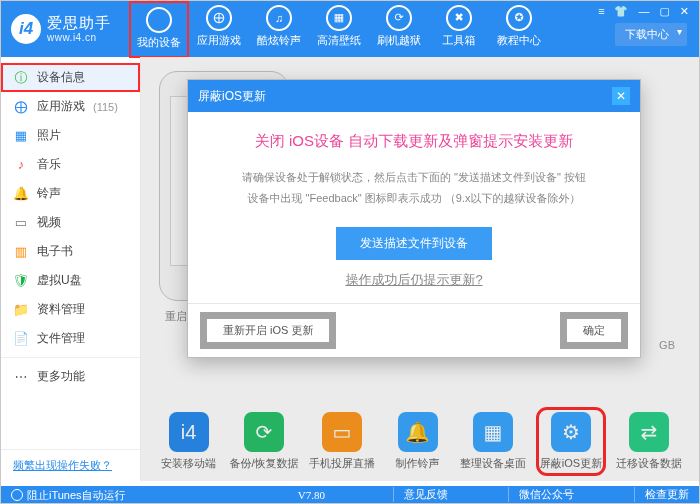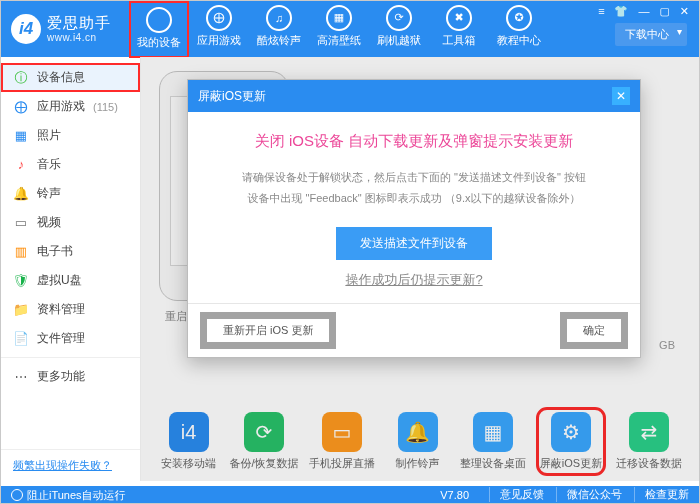--- a/index.html
+++ b/index.html
@@ -69,22 +69,22 @@
   .dlg-title { font-size: 15px; color: #ec4899; margin-bottom: 16px; }
   .dlg-desc { font-size: 11px; color: #888; line-height: 1.9; }
   .dlg-send { margin: 18px auto 10px; background: #3a9cf5; color: #fff; border: none; padding: 8px 24px; font-size: 12px; cursor: pointer; display: block; }
   .dlg-link { font-size: 13px; color: #888; text-decoration: underline; cursor: pointer; }
   .dlg-foot { border-top: 1px solid #e6e6e6; display: flex; justify-content: space-between; padding: 8px 12px; }
   .dlg-btn { background: #fff; border: 7px solid #a3a3a3; color: #555; font-size: 11px; padding: 4px 16px; cursor: pointer; }
 
   
   .status { position: absolute; left: 0; right: 0; bottom: 0; height: 17px; background: #2a8cf0; color: #fff; font-size: 11px; display: flex; align-items: center; padding: 0 10px; gap: 12px; }
   .status .right { margin-left: auto; display: flex; align-items: center; gap: 12px; }
-  .status .ver { margin-right: 8px; }
-  .status-btn { border-left: 1px solid rgba(255,255,255,.35); padding-left: 10px; cursor: pointer; }
+  .status .ver { margin-right: 8px; font-family: Liberation Serif, serif; }
+  .status-btn { border-left: 1px solid rgba(255,255,255,.35); padding-left: 10px; cursor: pointer; margin-left: 48px; }
   .status-dot { width: 12px; height: 12px; border: 1.5px solid #fff; border-radius: 50%; display: inline-block; position: relative; top: 2px; margin-right: 4px; }
 </style>
 </head>
 <body>
 
 <div class="window">
 
   <div class="titlebar">
     <div class="brand">
       <div class="brand-logo">i4</div>

